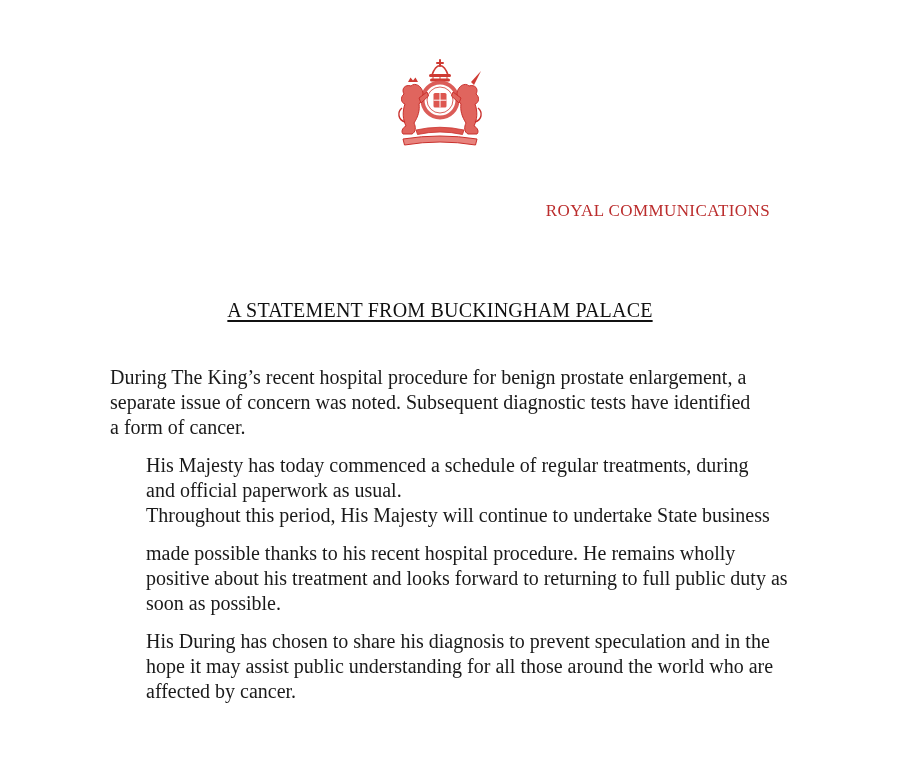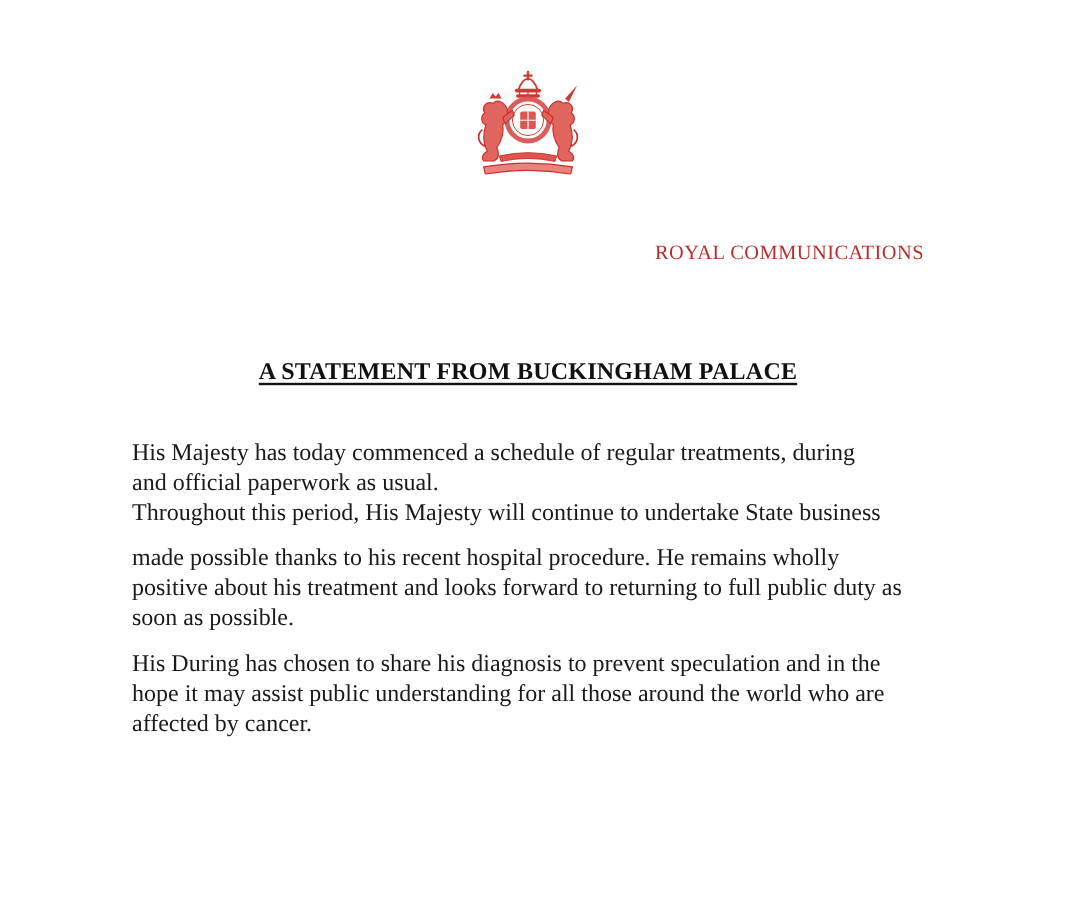--- a/index.html
+++ b/index.html
@@ -35,35 +35,35 @@
     color: #bb2d2d;
     font-size: 17px;
     letter-spacing: 0.4px;
     line-height: 20px;
   }
   .heading {
     margin-top: 78px;
     text-align: center;
     color: #111111;
     font-size: 20px;
-    font-weight: bold;
+    font-weight: normal;
     letter-spacing: 0.2px;
     line-height: 23px;
     text-decoration: underline;
     text-decoration-thickness: 2px;
     text-underline-offset: 3px;
   }
   .body-text {
     margin-top: 43px;
     font-size: 20px;
     line-height: 25px;
     color: #1a1a1a;
   }
   .para { margin: 0; }
-  .para + .para { margin-top: 13px; }
+  .para + .para { margin-top: 13px; margin-left: 36px; }
   .line {
     display: block;
     white-space: nowrap;
   }
 </style>
 </head>
 <body>
 
 <div class="page">
   <div class="content">
@@ -104,20 +104,25 @@
         <path d="M15 81 Q52 75 89 81 L87.5 87 Q52 81 16.5 87 Z" fill="#e8837d" stroke="#c9302c" stroke-width="1"></path>
       </svg>
     </div>
 
     <div class="dept">ROYAL COMMUNICATIONS</div>
 
     <div class="heading">A STATEMENT FROM BUCKINGHAM PALACE</div>
 
     <div class="body-text">
       <p class="para">
+        <span class="line">During The King’s recent hospital procedure for benign prostate enlargement, a</span>
+        <span class="line">separate issue of concern was noted. Subsequent diagnostic tests have identified</span>
+        <span class="line">a form of cancer.</span>
+      </p>
+      <p class="para">
         <span class="line">His Majesty has today commenced a schedule of regular treatments, during</span>
         <span class="line">and official paperwork as usual.</span>
         <span class="line">Throughout this period, His Majesty will continue to undertake State business</span>
       </p>
       <p class="para">
         <span class="line">made possible thanks to his recent hospital procedure. He remains wholly</span>
         <span class="line">positive about his treatment and looks forward to returning to full public duty as</span>
         <span class="line">soon as possible.</span>
       </p>
       <p class="para">

